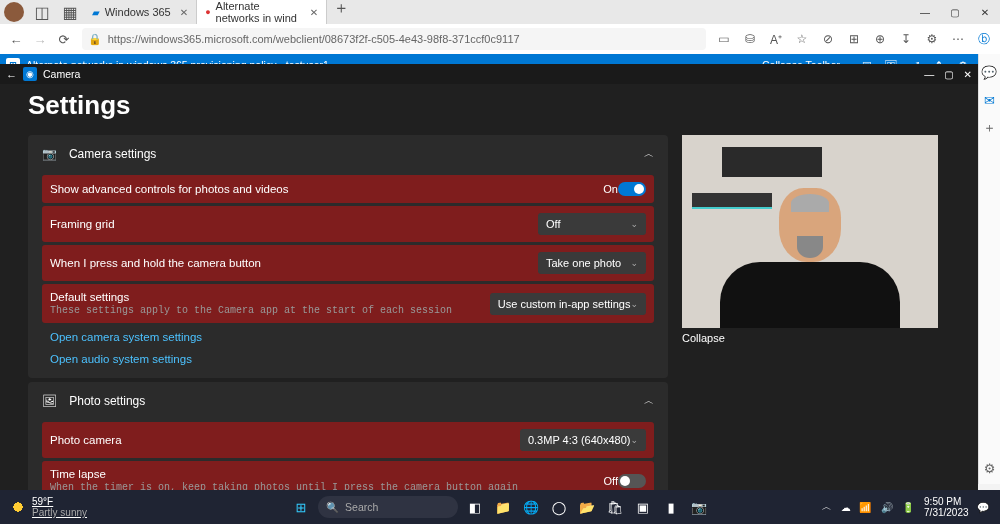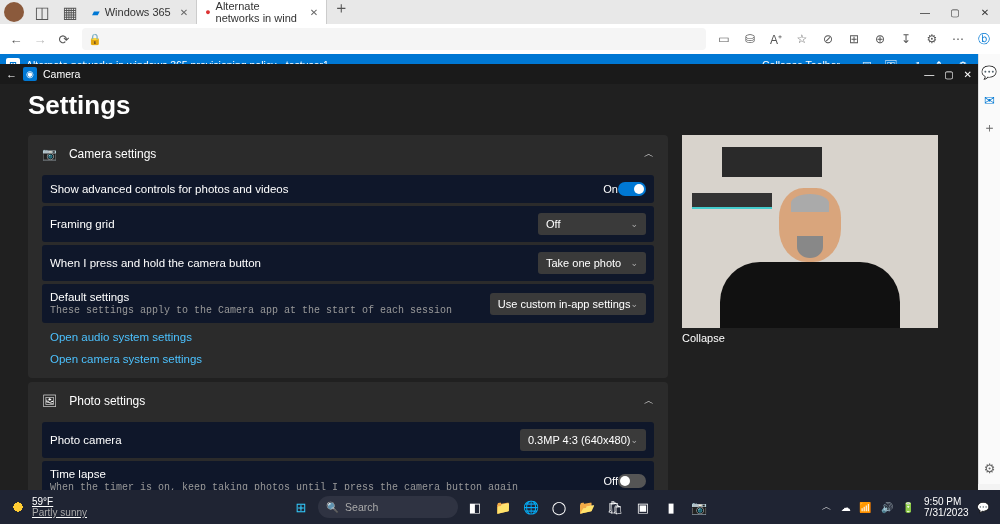--- a/index.html
+++ b/index.html
@@ -45,21 +45,21 @@
 
 .content-row { display:flex; gap:14px; }
 .settings-col { flex:1; max-width:640px; }
 .preview-col { width:258px; }
 
 .section { background:#2b2b2b; border-radius:4px; margin-bottom:4px; }
 .section-header { display:flex; align-items:center; padding:12px 14px; gap:12px; font-size:12px; }
 .section-header .chev { margin-left:auto; font-size:10px; }
 .section-body { padding: 2px 14px 8px 14px; }
 
-.setting-row { display:flex; align-items:center; padding:7px 8px; font-size:11.5px; background:#0f172a; border-radius:3px; margin-bottom:3px; }
+.setting-row { display:flex; align-items:center; padding:7px 8px; font-size:11.5px; background:#7f1d1d; border-radius:3px; margin-bottom:3px; }
 .setting-row .lbl { flex:1; }
 .setting-row .sub { font-size:10px; color:#999; margin-top:2px;font-family:Liberation Mono, monospace; }
 .select { background:#3a3a3a; border-radius:3px; padding:5px 8px; font-size:11px; display:flex; align-items:center; min-width:108px; }
 .select .chev { margin-left:auto; font-size:9px; color:#aaa; }
 
 .toggle { display:flex; align-items:center; gap:0; font-size:11px; }
 .switch { width:28px; height:14px; border-radius:8px; position:relative; }
 .switch.on { background:#0078d4; }
 .switch.off { background:#555; }
 .switch .knob { width:10px; height:10px; background:#fff; border-radius:50%; position:absolute; top:2px; }
@@ -116,20 +116,21 @@
     <div class="win-btn">✕</div>
   </div>
 </div>
 
 <div class="toolbar">
   <div class="nav-btn">←</div>
   <div class="nav-btn" style="opacity:.4">→</div>
   <div class="nav-btn">⟳</div>
   <div class="addrbar">
     <span>🔒</span>
+    <span>https://windows365.microsoft.com/webclient/08673f2f-c505-4e43-98f8-371ccf0c9117</span>
   </div>
   <div class="right-icons">
     <div class="chip-btn">▭</div>
     <div class="chip-btn">⛁</div>
     <div class="chip-btn">A⁺</div>
     <div class="chip-btn">☆</div>
     <div class="chip-btn">⊘</div>
     <div class="chip-btn">⊞</div>
     <div class="chip-btn">⊕</div>
     <div class="chip-btn">↧</div>
@@ -213,22 +214,22 @@
             <div class="setting-row">
               <div class="lbl">
                 <div>Default settings</div>
                 <div class="sub">These settings apply to the Camera app at the start of each session</div>
               </div>
               <div class="select">
                 <span>Use custom in-app settings</span>
                 <span class="chev">⌄</span>
               </div>
             </div>
+            <a class="link">Open camera system settings</a>
             <a class="link">Open audio system settings</a>
-            <a class="link">Open camera system settings</a>
           </div>
         </div>
 
         <div class="section">
           <div class="section-header">
             <span>🖼</span>
             <span>Photo settings</span>
             <span class="chev">︿</span>
           </div>
           <div class="section-body">

